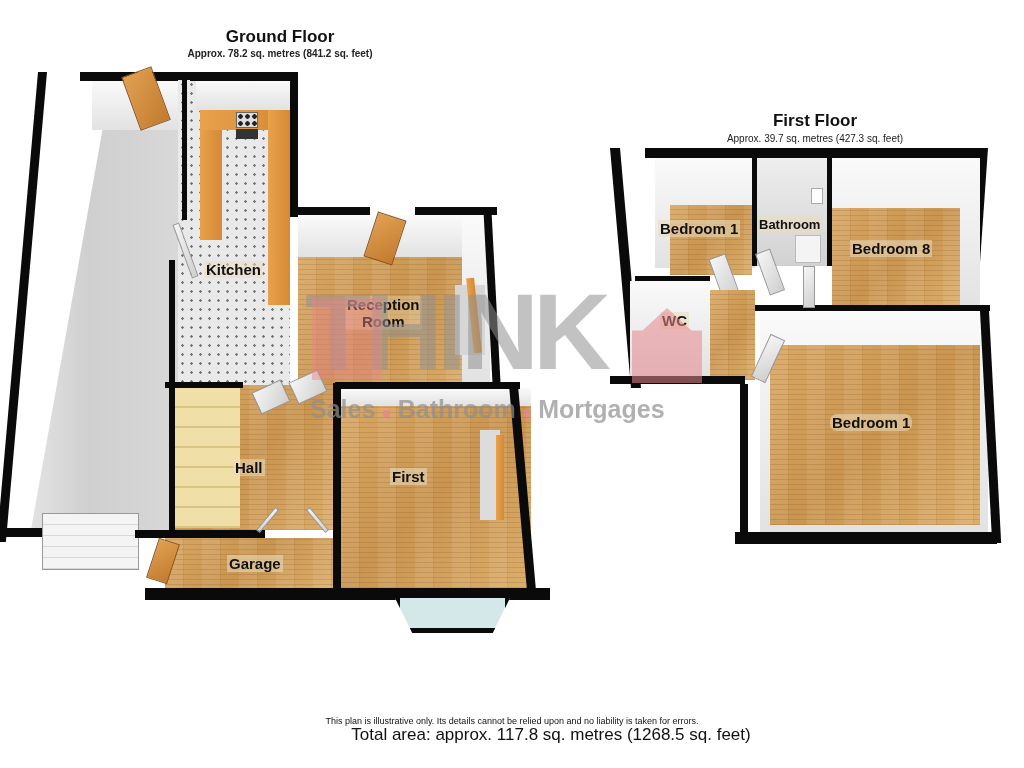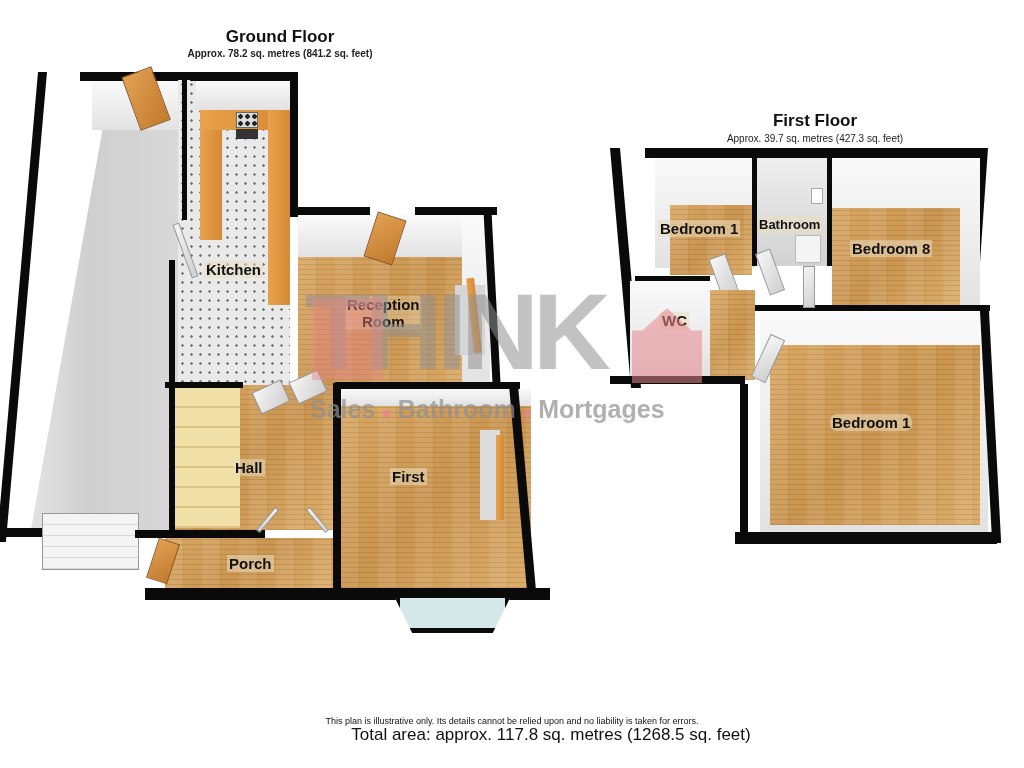--- a/index.html
+++ b/index.html
@@ -76,21 +76,21 @@
   <div class="wdoor" style="left:255px;top:385px;width:30px;height:22px;transform:rotate(-25deg);"></div>
   <div class="wdoor" style="left:292px;top:375px;width:30px;height:22px;transform:rotate(-25deg);"></div>
   <div class="wdoor" style="left:265px;top:505px;width:3px;height:28px;transform:rotate(40deg);"></div>
   <div class="wdoor" style="left:315px;top:505px;width:3px;height:28px;transform:rotate(-40deg);"></div>
   <div class="label" style="left:233px;top:459px;">Hall</div>
 
   <div class="abs wood" style="left:165px;top:538px;width:168px;height:52px;"></div>
   <div class="door" style="left:152px;top:540px;width:20px;height:40px;transform:rotate(18deg);"></div>
   <div class="wall" style="left:145px;top:588px;width:200px;height:12px;"></div>
   <div class="wall" style="left:333px;top:383px;width:8px;height:205px;"></div>
-  <div class="label" style="left:227px;top:555px;">Porch</div>
+  <div class="label" style="left:227px;top:555px;">Garage</div>
 
   <div class="abs wood" style="left:341px;top:400px;width:190px;height:188px;"></div>
   <div class="wallface" style="left:341px;top:388px;width:190px;height:18px;"></div>
   <div class="wall" style="left:335px;top:382px;width:185px;height:7px;"></div>
   <div class="wall" style="left:518px;top:382px;width:9px;height:212px;transform:skewX(5deg);"></div>
   <div class="wall" style="left:335px;top:588px;width:215px;height:12px;"></div>
   <div class="abs" style="left:395px;top:598px;width:105px;height:30px;border:5px solid #0a0a0a;border-top:none;background:#d4e8ea;clip-path:polygon(0 0,100% 0,85% 100%,15% 100%);"></div>
   <div class="abs" style="left:480px;top:430px;width:20px;height:90px;background:#dcdcdc;"></div>
   <div class="counter" style="left:496px;top:435px;width:8px;height:85px;"></div>
   <div class="label" style="left:390px;top:468px;">First</div>

